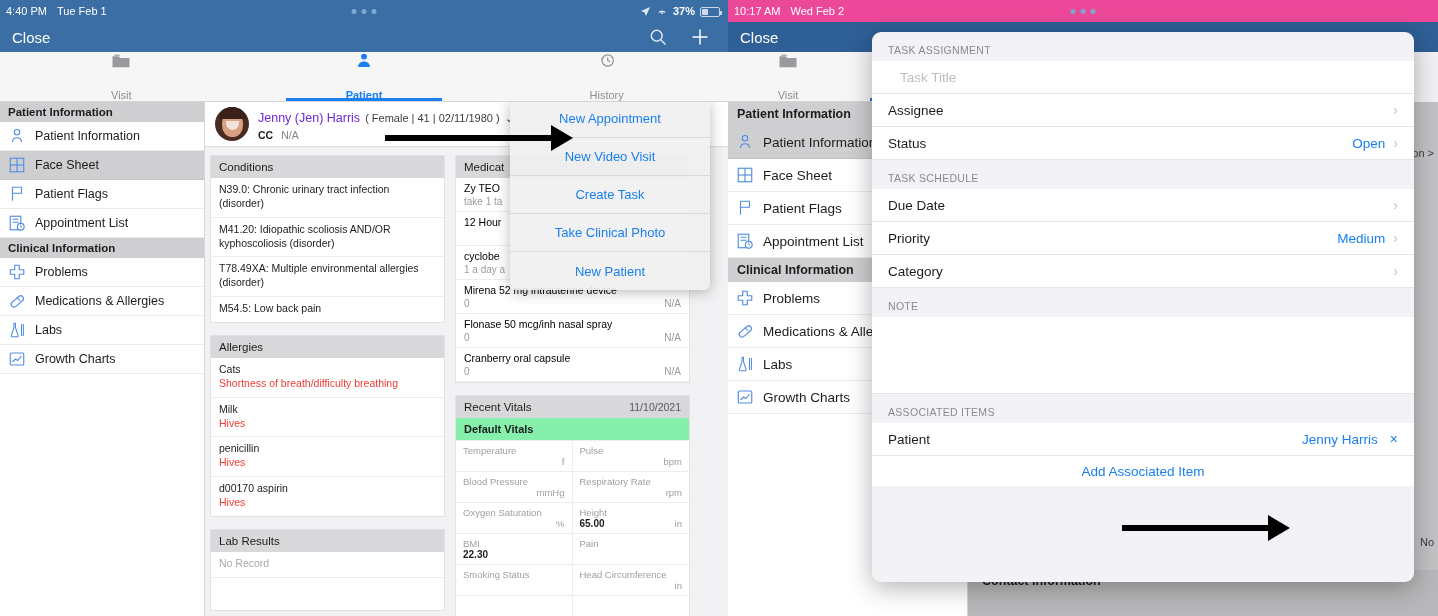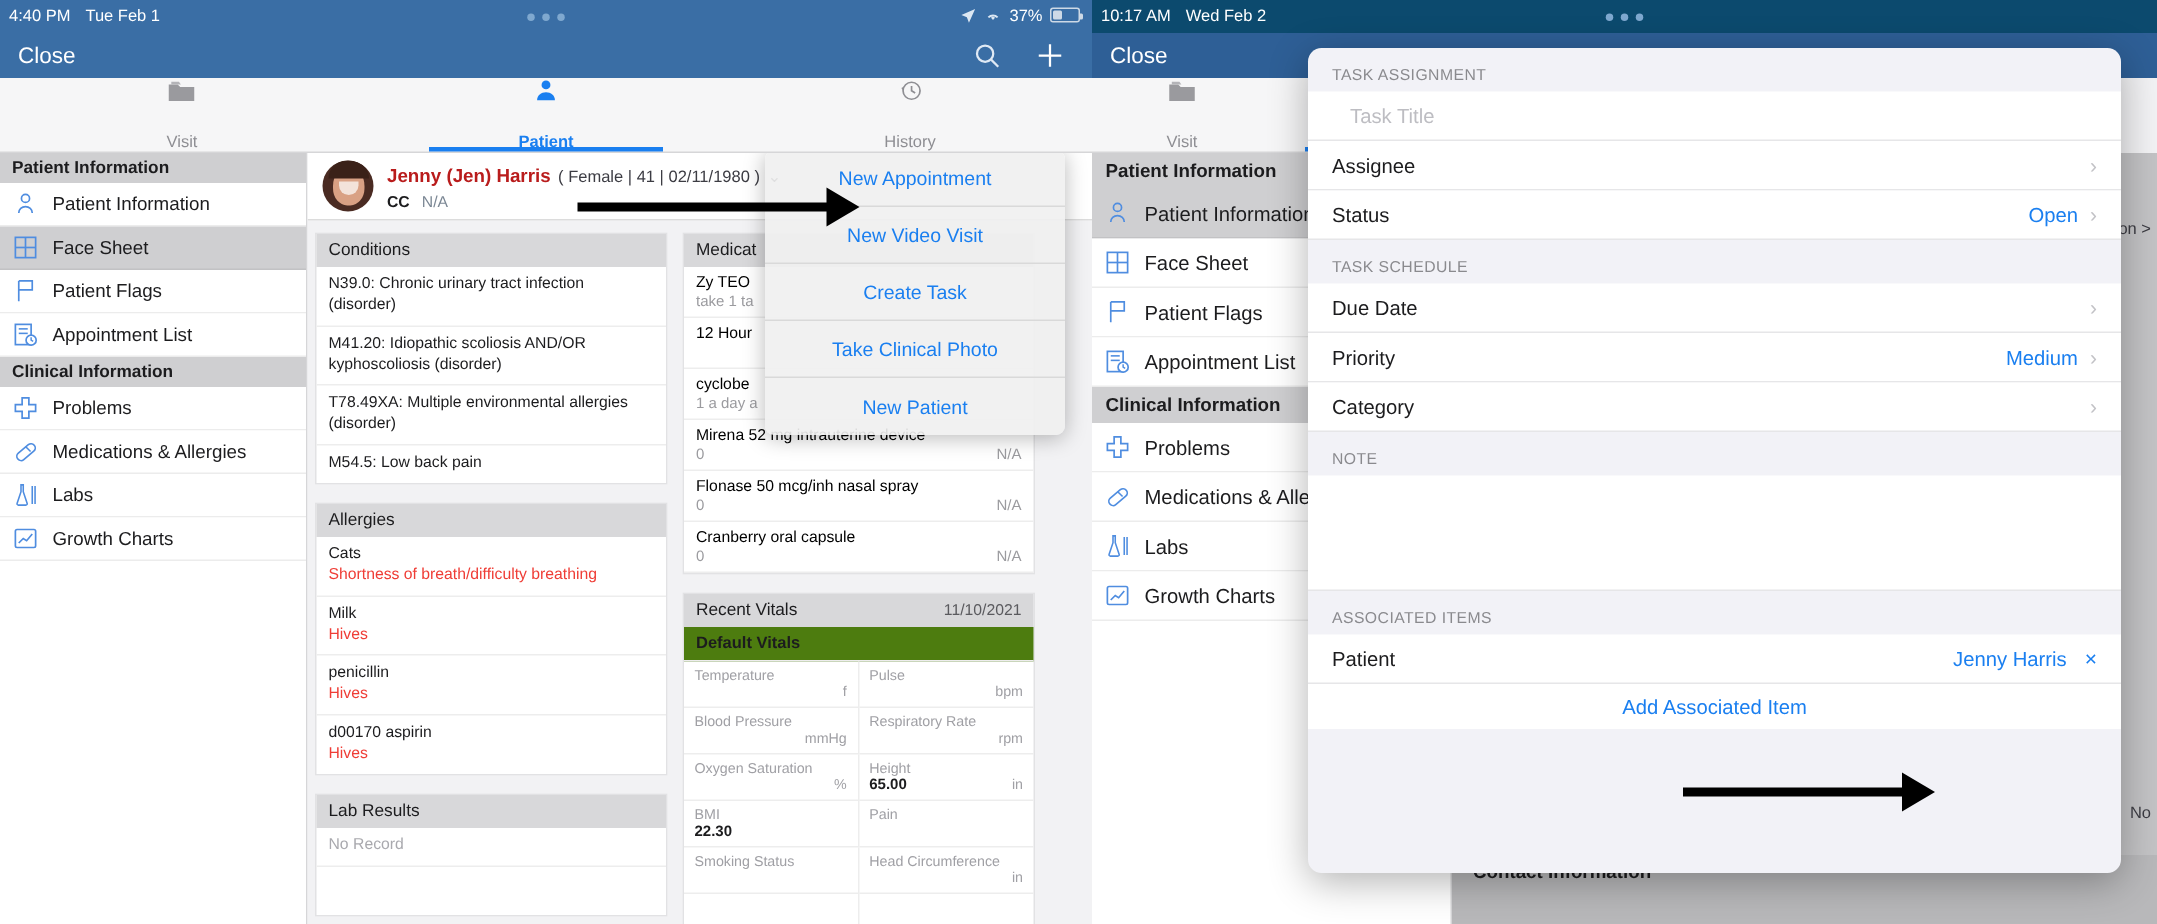--- a/index.html
+++ b/index.html
@@ -14,24 +14,24 @@
   
   .panel { position:absolute; top:0; height:616px; overflow:hidden; background:#f2f2f4; }
   .panel-left  { left:0;   width:728px; }
   .panel-right { left:728px; width:710px; }
 
   .statusbar {
     position:relative; height:22px; background:#3a6ea5;
     color:#fff; font-size:11px; display:flex; align-items:center;
   }
   .panel-left .statusbar { background:#3a6ea5; }
-  .panel-right .statusbar { background:#0c4a6e; }
+  .panel-right .statusbar { background:#ec4899; }
   .sb-time { margin-left:6px; font-weight:400; }
   .sb-date { margin-left:10px; }
-  .sb-right { margin-left:auto; display:flex; align-items:flex-start; gap:5px; margin-right:8px; font-size:11px; }
+  .sb-right { margin-left:auto; display:flex; align-items:flex-end; gap:5px; margin-right:8px; font-size:11px;font-weight:bold; }
   .sb-dots { position:absolute; left:50%; transform:translateX(-50%); display:flex; gap:5px; }
   .sb-dots i { width:5px;height:5px;border-radius:50%;background:#7fa8cf; display:block; }
   .batt { width:20px;height:10px;border:1px solid #cdd9e6;border-radius:2px;position:relative; }
   .batt::after{content:"";position:absolute;right:-3px;top:3px;width:2px;height:4px;background:#cdd9e6;border-radius:0 1px 1px 0;}
   .batt i{position:absolute;left:1px;top:1px;bottom:1px;width:36%;background:#cdd9e6;border-radius:1px;display:block;}
 
   .navbar { height:30px; background:#3a6ea5; display:flex; align-items:center; position:relative; }
   .panel-right .navbar { background:#2e5f96; }
   .navbar .close { color:#fff; font-size:15px; margin-left:12px; }
   .navbar .actions { margin-left:auto; display:flex; align-items:center; gap:22px; margin-right:18px; }
@@ -57,39 +57,39 @@
 
   
   .content { flex:1; background:#f2f2f4; position:relative; overflow:hidden; }
 
   .phead { background:#fff; height:45px; display:flex; align-items:center; padding:0 10px; border-bottom:1px solid #dcdcdc; }
   .avatar { width:34px;height:34px;border-radius:50%;flex:none;overflow:hidden;background:#4a2b22; position:relative; }
   .avatar .f1{position:absolute;left:7px;top:4px;width:21px;height:26px;border-radius:50% 50% 45% 45%;background:#d9a184;}
   .avatar .f2{position:absolute;left:11px;top:14px;width:13px;height:9px;border-radius:0 0 7px 7px;background:#f3e3da;}
   .avatar .f3{position:absolute;left:4px;top:0px;width:27px;height:12px;border-radius:14px 14px 0 0;background:#3a2118;}
   .pinfo { margin-left:9px; }
-  .pname { font-size:12.5px; font-weight:700; color:#b91c1c; }
+  .pname { font-size:12.5px; font-weight:400; color:#6d28d9; }
   .pmeta { font-size:11px; color:#3c3c43; margin-left:5px; font-weight:400; }
   .pcc { display:flex; align-items:center; gap:8px; margin-top:3px; }
   .pcc .k { font-size:10.5px; font-weight:700; color:#1c1c1e; }
   .pcc .v { font-size:10.5px; color:#7b8794; }
 
   
   .cards { display:flex; gap:0; padding:8px 0 0 0; }
   .col { width:245px; padding:0 5px; }
   .card { background:#fff; border:1px solid #e2e2e4; margin-bottom:12px; }
   .card-h { background:#d8d8da; padding:5px 8px; font-size:11.5px; color:#1c1c1e; display:flex; justify-content:space-between; }
   .card-h .date { color:#5a5a5e; font-size:10.5px; }
   .row { padding:5px 8px 6px 8px; border-bottom:1px solid #ededed; font-size:10.5px; color:#1c1c1e; line-height:1.32; }
   .row:last-child{border-bottom:none;}
   .sub-red { color:#ef3d36; font-size:10.5px; }
   .muted { color:#a9a9ae; }
   .medrow { padding:4px 8px 4px 8px; border-bottom:1px solid #ededed; font-size:10.5px; }
   .medrow .l2 { display:flex; justify-content:space-between; color:#9b9b9f; font-size:10px; margin-top:2px; }
-  .sect-title { padding:5px 8px; font-size:11px; font-weight:700; color:#1c1c1e; border-bottom:1px solid #ededed; background:#4d7c0f;}
+  .sect-title { padding:5px 8px; font-size:11px; font-weight:700; color:#1c1c1e; border-bottom:1px solid #ededed; background:#86efac;}
   .vgrid { display:flex; flex-wrap:wrap; }
   .vcell { width:50%; border-right:1px solid #ededed; border-bottom:1px solid #ededed; padding:4px 7px 3px 7px; min-height:31px; }
   .vcell:nth-child(2n){border-right:none;}
   .vlab { font-size:9.5px; color:#a0a0a5; }
   .vval { display:flex; justify-content:space-between; align-items:baseline; }
   .vnum { font-size:10px; color:#1c1c1e; font-weight:700; }
   .vunit { font-size:9.5px; color:#a0a0a5; }
 
   
   .popmenu {

